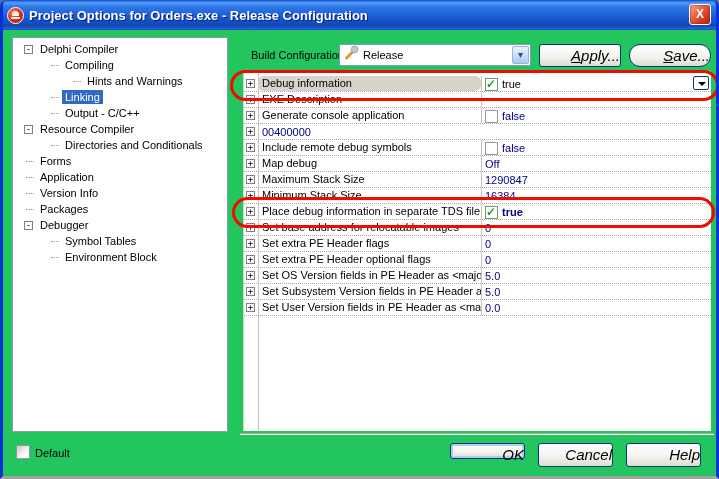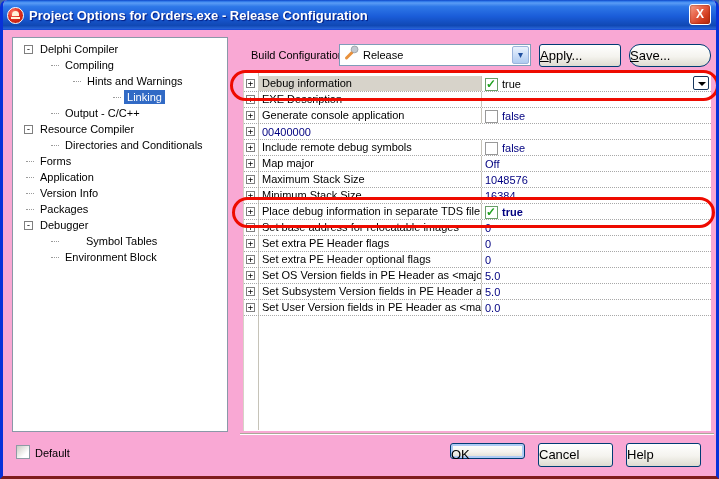--- a/index.html
+++ b/index.html
@@ -1,22 +1,22 @@
 <!DOCTYPE html>
 <html><head>
 <meta charset="utf-8">
 <style>
   * { margin:0; padding:0; box-sizing:border-box; }
   html,body { background:#4a6b9c; }
   body { font-family:"Liberation Sans", sans-serif; }
 
   .window {
     position:relative; width:719px; height:479px;
-    background:#f9a8d4;
-    border-left:3px solid #0831d9; border-right:3px solid #0831d9; border-bottom:3px solid #7f1d1d;
+    background:#22c55e;
+    border-left:3px solid #0831d9; border-right:3px solid #0831d9; border-bottom:3px solid #a3a3a3;
     border-radius:7px 7px 0 0;
     overflow:hidden;
   }
 
   
   .titlebar {
     position:absolute; left:-3px; top:0; width:719px; height:30px;
     background:linear-gradient(180deg,#0c45c8 0%,#3b86f0 6%,#5a9cf5 10%,#2e78e8 22%,#1a5cd8 55%,#1048b4 85%,#2a66d8 97%,#0831d9 100%);
     border-radius:7px 7px 0 0;
     display:flex; align-items:center;
@@ -65,40 +65,40 @@
   .combo .cval { font-size:11px; margin-left:4px; color:#000; flex:1; }
   .combo .dbtn {
     flex:none; width:17px; height:18px; margin-right:1px; border-radius:2px;
     border:1px solid #9ab4dc;
     background:linear-gradient(180deg,#eaf2fd 0%,#cfe0f8 45%,#aecbf0 100%);
     color:#1f4f9f; font-size:10px; line-height:16px; text-align:center;
   }
   .xp-btn {
     position:absolute; height:23px; border:1px solid #003c74; border-radius:3px;
     background:linear-gradient(180deg,#ffffff 0%,#f4f3ee 55%,#dedbd0 100%);
-    font-size:13px; color:#000; text-align:left; line-height:21px; cursor:default;
+    font-size:15px; color:#000; text-align:right; line-height:21px; cursor:default;font-style:italic;
   }
   .accel { display:inline-block; }
   .accel::first-letter { text-decoration:underline; }
   #apply-btn { left:536px; top:44px; width:82px; }
   #save-btn  { left:626px; top:44px; width:82px;border-radius:11px; }
 
   
   .grid {
     position:absolute; left:240px; top:71px; width:468px; height:360px;
     background:#ffffff; border-top:1px solid #aca899; border-left:1px solid #d6d2c6;
   }
   .gutterline { position:absolute; left:14px; top:0; bottom:1px; border-left:1px solid #c6c3b8; }
   .rows { position:absolute; left:0; top:4px; right:0; }
   .grow { display:flex; height:16px; position:relative; border-bottom:1px dotted #a8a8a8; align-items:center; }
   .ggut { flex:none; width:14px; display:flex; align-items:center; }
   .ggut .xbox { margin-left:2px; margin-right:0; }
   .gname {
     flex:none; width:223px; height:100%; font-size:11px; color:#000;
-    padding:1px 0 0 4px; white-space:nowrap; overflow:hidden;
+    padding:1px 0 0 4px; white-space:nowrap; overflow:hidden;border-radius:6px;
   }
   .gval {
     flex:1; height:100%; border-left:1px solid #c6c3b8; font-size:11px; color:#000080;
     padding:1px 0 0 3px; display:flex; align-items:center; white-space:nowrap; overflow:hidden; position:relative;
   }
   .selrow .gname { background:#d7d3ca; }
   .gval.black { color:#000; }
   .gval.boldval { font-weight:bold; }
   .cb {
     flex:none; width:13px; height:13px; border:1px solid #999; background:#fff;
@@ -159,21 +159,21 @@
         <span class="tlabel">Delphi Compiler</span>
       </div>
       <div class="titem" style="padding-left: 38px;">
         <span class="stub"></span>
         <span class="tlabel">Compiling</span>
       </div>
       <div class="titem" style="padding-left: 60px;">
         <span class="stub"></span>
         <span class="tlabel">Hints and Warnings</span>
       </div>
-      <div class="titem" style="padding-left: 38px; justify-content: center;">
+      <div class="titem" style="padding-left: 38px;">
         <span class="stub"></span>
         <span class="tlabel sel">Linking</span>
       </div>
       <div class="titem" style="padding-left: 38px;">
         <span class="stub"></span>
         <span class="tlabel">Output - C/C++</span>
       </div>
       <div class="titem" style="padding-left: 11px;">
         <span class="xbox">-</span>
         <span class="tlabel">Resource Compiler</span>
@@ -195,21 +195,21 @@
         <span class="tlabel">Version Info</span>
       </div>
       <div class="titem" style="padding-left: 13px;">
         <span class="stub"></span>
         <span class="tlabel">Packages</span>
       </div>
       <div class="titem" style="padding-left: 11px;">
         <span class="xbox">-</span>
         <span class="tlabel">Debugger</span>
       </div>
-      <div class="titem" style="padding-left: 38px; gap: 21px;">
+      <div class="titem" style="padding-left: 38px;">
         <span class="stub"></span>
         <span class="tlabel">Symbol Tables</span>
       </div>
       <div class="titem" style="padding-left: 38px;">
         <span class="stub"></span>
         <span class="tlabel">Environment Block</span>
       </div>
     </div>
 
   <div class="bc-label">Build Configuration:</div>
@@ -280,32 +280,32 @@
           <span class="gname">Include remote debug symbols</span>
           <span class="gval">
             <span class="cb"></span>
             <span>false</span>
           </span>
         </div>
         <div class="grow">
           <span class="ggut">
             <span class="xbox">+</span>
           </span>
-          <span class="gname">Map major</span>
+          <span class="gname">Map debug</span>
           <span class="gval">
             <span>Off</span>
           </span>
         </div>
         <div class="grow">
           <span class="ggut">
             <span class="xbox">+</span>
           </span>
           <span class="gname">Maximum Stack Size</span>
           <span class="gval">
-            <span>1048576</span>
+            <span>1290847</span>
           </span>
         </div>
         <div class="grow">
           <span class="ggut">
             <span class="xbox">+</span>
           </span>
           <span class="gname">Minimum Stack Size</span>
           <span class="gval">
             <span>16384</span>
           </span>

